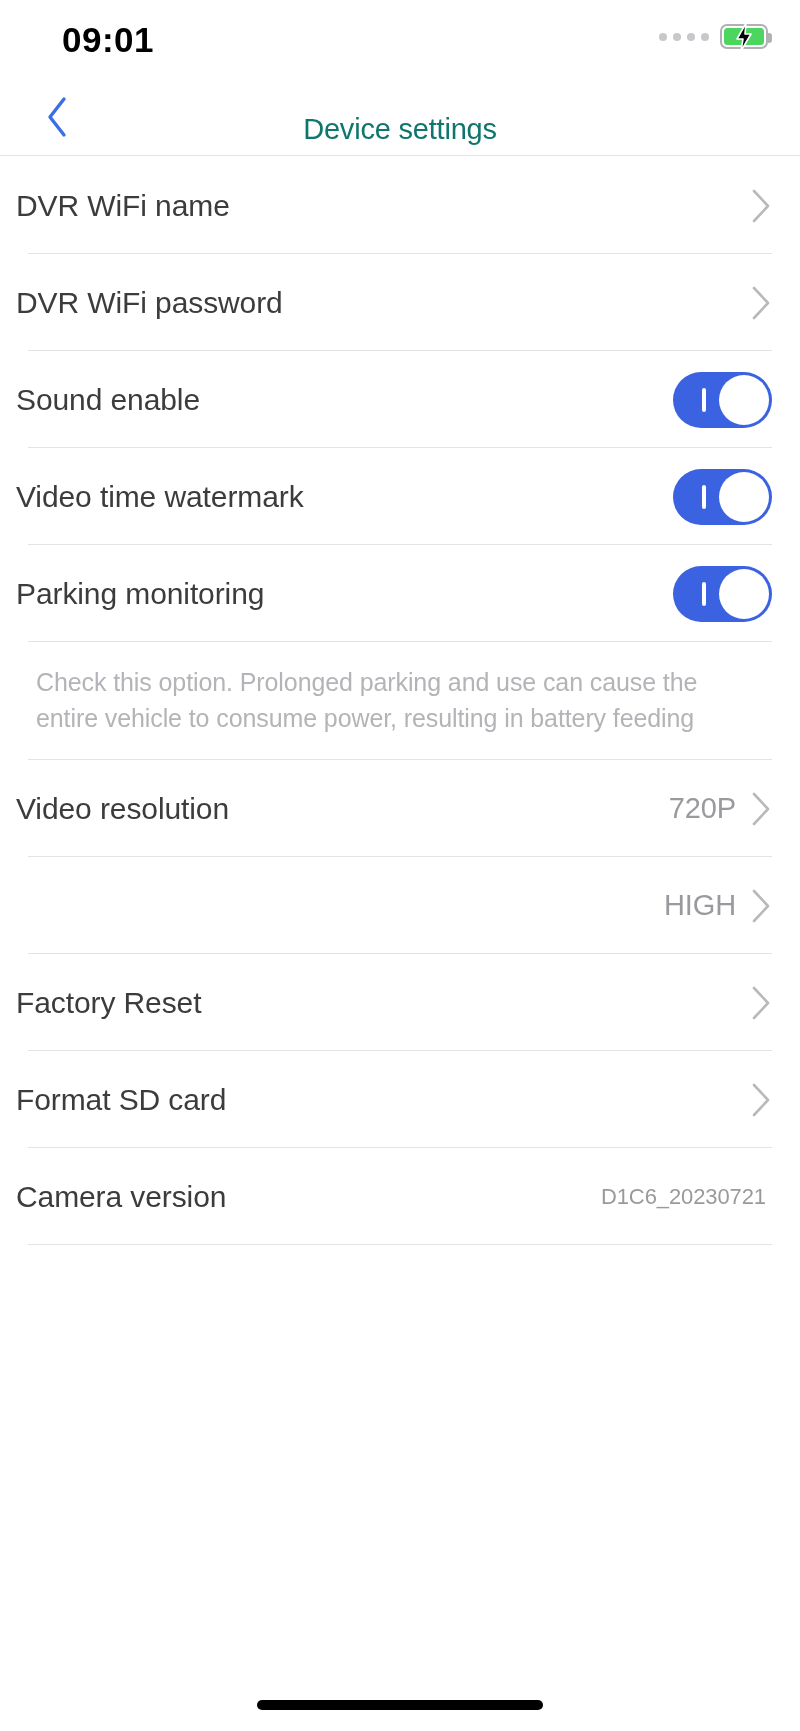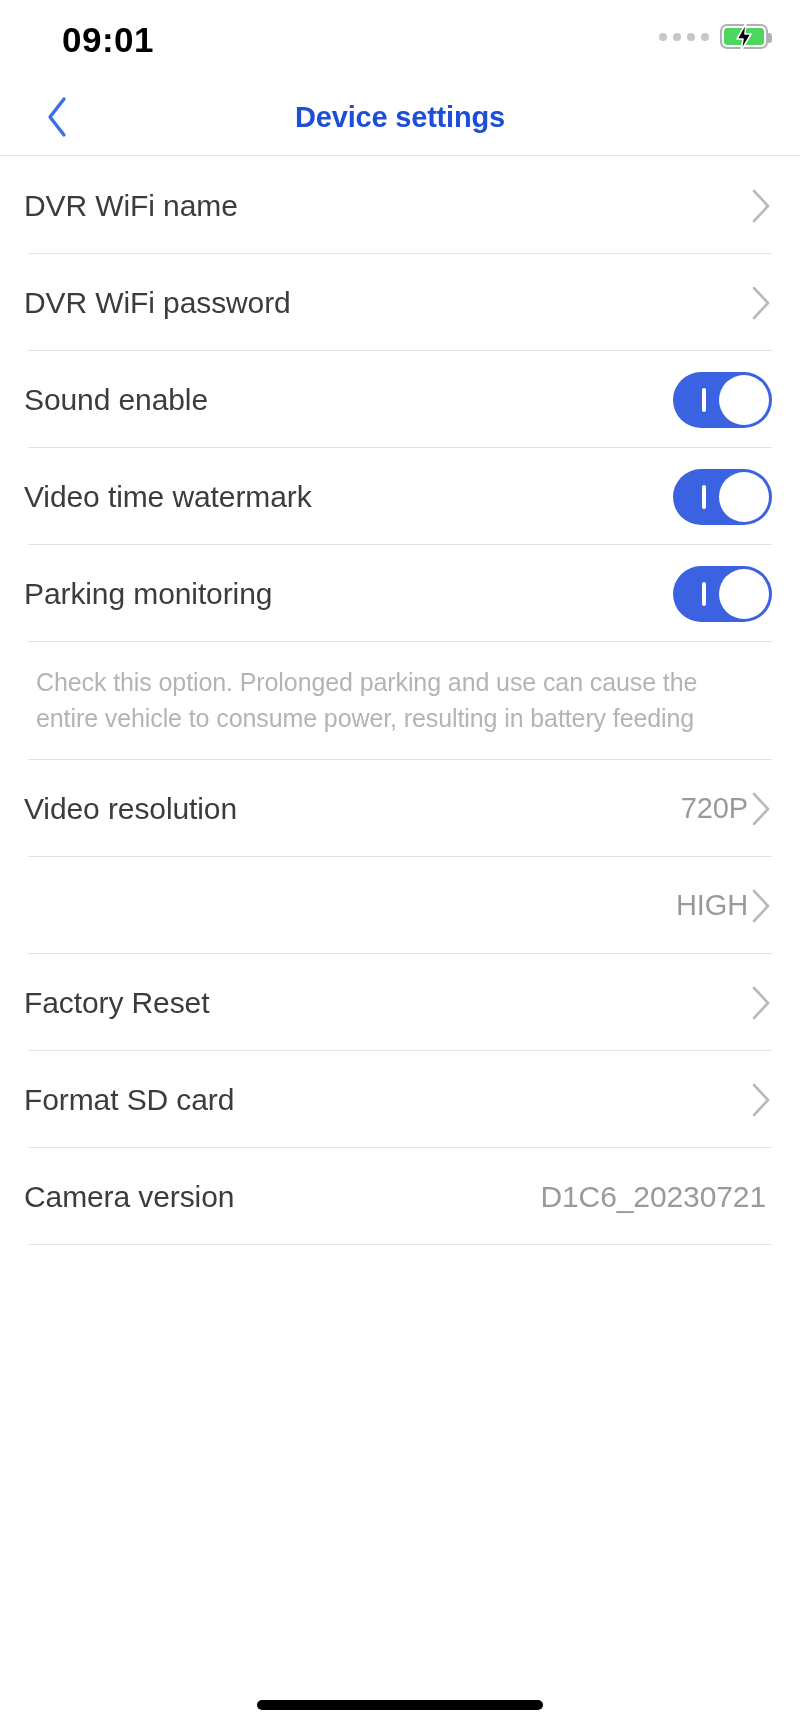--- a/index.html
+++ b/index.html
@@ -45,47 +45,47 @@
   
   .navbar {
     position:absolute; top:78px; left:0; width:800px; height:78px;
     border-bottom:1px solid #e3e3e6;
   }
   .back-btn {
     position:absolute; left:26px; top:0; height:78px; width:62px;
     display:flex; align-items:center; justify-content:center; cursor:pointer;
   }
   .nav-title {
-    position:absolute; left:0; top:0; width:800px; height:78px;
+    position:absolute; left:0; top:12px; width:800px; height:78px;
     display:flex; align-items:center; justify-content:center;
-    font-size:29px; font-weight:bold; color:#1d4ed8; letter-spacing:-0.2px;
+    font-size:29px; font-weight:normal; color:#0f766e; letter-spacing:-0.2px;
   }
 
   
   .list { position:absolute; top:157px; left:0; width:800px; }
   .row {
     position:relative; height:97px;
     display:flex; align-items:center;
-    padding-left:24px; padding-right:28px;
+    padding-left:16px; padding-right:28px;
   }
   .row::after {
     content:""; position:absolute; left:28px; right:28px; bottom:0;
     height:1px; background:#e3e3e6;
   }
   .row-label {
     font-size:30px; color:#3c3c3e; font-weight:400; letter-spacing:-0.1px;
     flex:0 0 auto;
   }
   .row-right {
-    margin-left:auto; display:flex; align-items:center; gap:2px;
+    margin-left:auto; display:flex; align-items:center; gap:14px;
   }
   .row-value {
     font-size:29px; color:#9a9a9e; letter-spacing:-0.1px;
   }
-  .row-value.wide { font-size:30px; color:#9a9a9e; padding-right:6px; }
+  .row-value.wide { font-size:22px; color:#9a9a9e; padding-right:6px; }
   .chev { display:block; width:22px; height:36px; }
 
   
   .toggle {
     position:relative; width:99px; height:56px; border-radius:28px;
     background:#3B62E0; cursor:pointer; flex:0 0 auto;
   }
   .toggle .knob {
     position:absolute; right:3px; top:3px;
     width:50px; height:50px; border-radius:50%; background:#fff;

